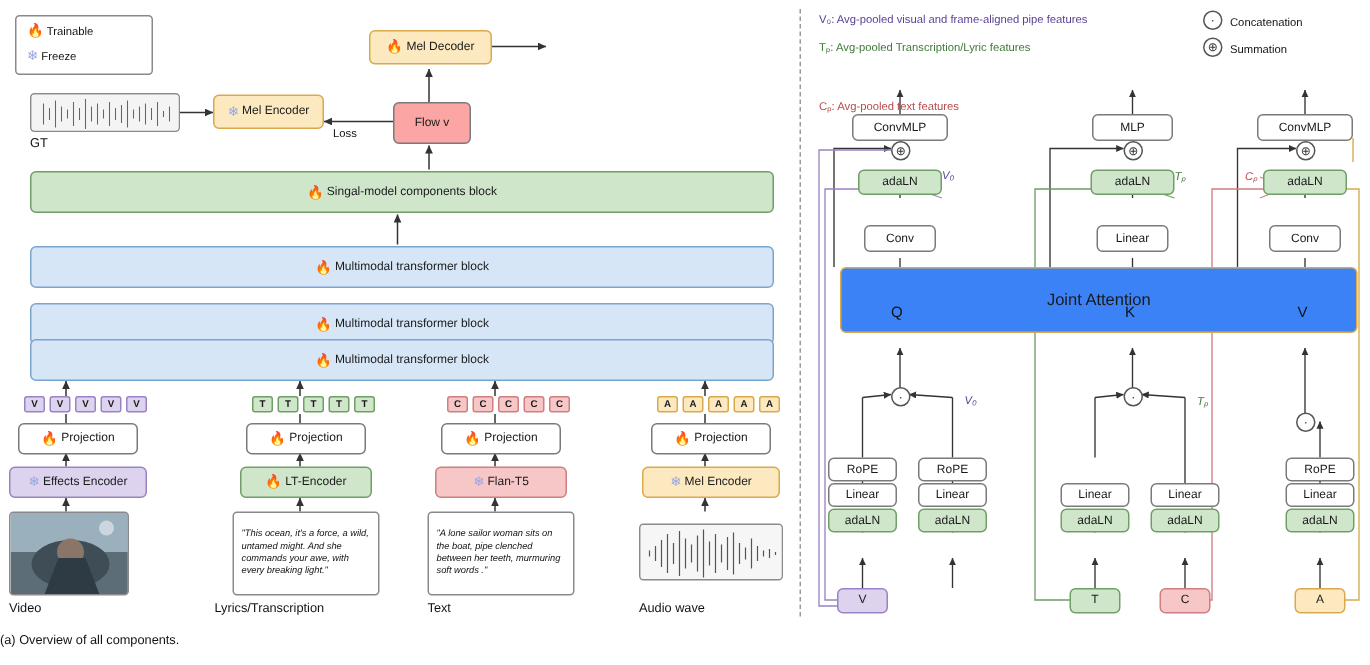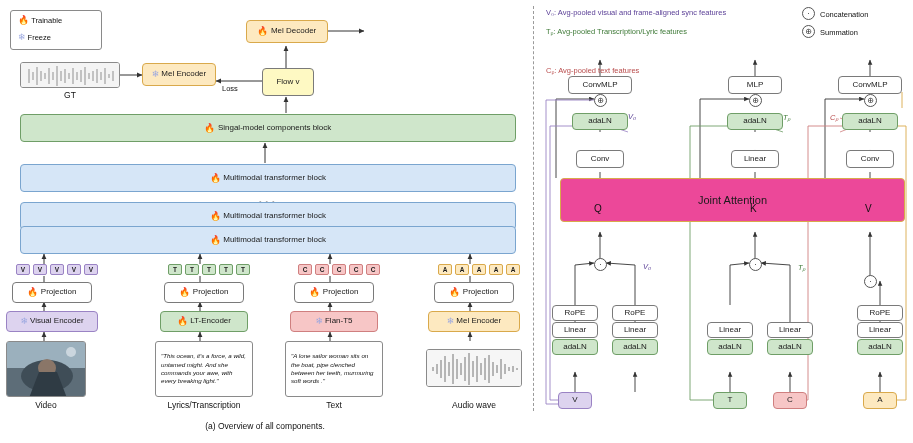--- a/index.html
+++ b/index.html
@@ -18,21 +18,21 @@
   .divider{position:absolute;left:533px;top:6px;width:0;height:405px;border-left:1px dashed #9a9a9a;}
   .box{
     position:absolute;box-sizing:border-box;
     border:1px solid #7a7a7a;border-radius:4px;
     display:flex;align-items:center;justify-content:center;
     text-align:center;line-height:1.12;
     background:#fff;
   }
   .flame{color:#f07c10;font-size:9px;margin-right:2px;line-height:1;}
   .snow{color:#9aa7e0;font-size:9px;margin-right:2px;line-height:1;}
-  .cap{position:absolute;text-align:center;font-size:8.5px;color:#111;}
+  .cap{position:absolute;font-size:8.5px;color:#111;}
   .tiny{font-size:6.2px;font-style:italic;}
   svg.lay{position:absolute;left:0;top:0;overflow:visible;pointer-events:none;}
   .lbl{position:absolute;font-size:7.5px;color:#111;}
   .chip{
     position:absolute;box-sizing:border-box;width:14px;height:11px;
     border:1px solid #8a8a8a;border-radius:2px;
     display:flex;align-items:center;justify-content:center;
     font-size:6.5px;font-weight:bold;
   }
   .legendbox{position:absolute;box-sizing:border-box;border:1px solid #8a8a8a;border-radius:3px;background:#fff;}
@@ -140,21 +140,21 @@
       </g>
     </svg>
   </div>
   <div class="cap" style="left:20px;top:90px;width:100px;">GT</div>
 
   <div class="box" style="left:142px;top:63px;width:74px;height:23px;background:#fde9c0;border-color:#d9a94b;">
     <span class="snow">❄</span>
     <span>Mel Encoder</span>
   </div>
 
-  <div class="box" style="left:262px;top:68px;width:52px;height:28px;background:#fef9c3;border-color:#7a7a7a;">
+  <div class="box" style="left:262px;top:68px;width:52px;height:28px;background:#fca5a5;border-color:#7a7a7a;">
     <span>Flow v</span>
   </div>
   <div class="lbl" style="left:222px;top:84px;">Loss</div>
 
   <div class="box" style="left:20px;top:114px;width:496px;height:28px;background:#cfe6cb;border-color:#6f9e67;">
     <span class="flame">🔥</span>
     <span>Singal-model components block</span>
   </div>
   <div class="box" style="left:20px;top:164px;width:496px;height:28px;background:#d6e6f7;border-color:#7aa5cf;">
     <span class="flame">🔥</span>
@@ -206,21 +206,21 @@
     <span class="flame">🔥</span>
     <span>Projection</span>
   </div>
   <div class="box" style="left:434px;top:282px;width:80px;height:21px;">
     <span class="flame">🔥</span>
     <span>Projection</span>
   </div>
 
   <div class="box" style="left:6px;top:311px;width:92px;height:21px;background:#ddd3ef;border-color:#9a83c4;">
     <span class="snow">❄</span>
-    <span>Visual Encoder</span>
+    <span>Effects Encoder</span>
   </div>
   <div class="box" style="left:160px;top:311px;width:88px;height:21px;background:#cfe6cb;border-color:#6f9e67;">
     <span class="flame">🔥</span>
     <span>LT-Encoder</span>
   </div>
   <div class="box" style="left:290px;top:311px;width:88px;height:21px;background:#f7c6c6;border-color:#cf7f7f;">
     <span class="snow">❄</span>
     <span>Flan-T5</span>
   </div>
   <div class="box" style="left:428px;top:311px;width:92px;height:21px;background:#fde9c0;border-color:#d9a94b;">
@@ -384,21 +384,21 @@
     <g stroke="#6f9e67" stroke-width="0.8" fill="none">
       <line x1="231" y1="122" x2="243" y2="118"></line>
       <line x1="231" y1="128" x2="243" y2="132"></line>
     </g>
     <g stroke="#cf7f7f" stroke-width="0.8" fill="none">
       <line x1="310" y1="122" x2="300" y2="118"></line>
       <line x1="310" y1="128" x2="300" y2="132"></line>
     </g>
   </svg>
 
-  <div class="lbl" style="left:6px;top:8px;color:#5a3f96;">V₀: Avg-pooled visual and frame-aligned sync features</div>
+  <div class="lbl" style="left:6px;top:8px;color:#5a3f96;">V₀: Avg-pooled visual and frame-aligned pipe features</div>
   <div class="lbl" style="left:6px;top:26px;color:#3f7a38;">Tₚ: Avg-pooled Transcription/Lyric features</div>
   <div class="lbl" style="left:6px;top:44px;color:#b84a4a;margin-top:21px;">Cₚ: Avg-pooled text features</div>
 
   <div class="opnode" style="left:262px;top:7px;">·</div>
   <div class="lbl" style="left:280px;top:10px;">Concatenation</div>
   <div class="opnode" style="left:262px;top:25px;">⊕</div>
   <div class="lbl" style="left:280px;top:28px;">Summation</div>
 
   <div class="box" style="left:28px;top:76px;width:64px;height:18px;">ConvMLP</div>
   <div class="box" style="left:188px;top:76px;width:54px;height:18px;">MLP</div>
@@ -409,21 +409,21 @@
   <div class="opnode" style="left:324px;top:94px;">⊕</div>
 
   <div class="box" style="left:32px;top:113px;width:56px;height:17px;background:#cfe6cb;border-color:#6f9e67;">adaLN</div>
   <div class="box" style="left:187px;top:113px;width:56px;height:17px;background:#cfe6cb;border-color:#6f9e67;">adaLN</div>
   <div class="box" style="left:302px;top:113px;width:56px;height:17px;background:#cfe6cb;border-color:#6f9e67;">adaLN</div>
 
   <div class="box" style="left:36px;top:150px;width:48px;height:18px;">Conv</div>
   <div class="box" style="left:191px;top:150px;width:48px;height:18px;">Linear</div>
   <div class="box" style="left:306px;top:150px;width:48px;height:18px;">Conv</div>
 
-  <div class="box" style="left:20px;top:178px;width:345px;height:44px;background:#ec4899;border-color:#d9a94b;font-size:11px;">Joint Attention</div>
+  <div class="box" style="left:20px;top:178px;width:345px;height:44px;background:#3b82f6;border-color:#d9a94b;font-size:11px;">Joint Attention</div>
   <div class="lbl" style="left:54px;top:203px;font-size:10px;">Q</div>
   <div class="lbl" style="left:210px;top:203px;font-size:10px;">K</div>
   <div class="lbl" style="left:325px;top:203px;font-size:10px;">V</div>
 
   <div class="opnode" style="left:54px;top:258px;">·</div>
   <div class="opnode" style="left:209px;top:258px;">·</div>
   <div class="opnode" style="left:324px;top:275px;">·</div>
 
   <div class="box" style="left:12px;top:305px;width:46px;height:16px;">RoPE</div>
   <div class="box" style="left:12px;top:322px;width:46px;height:16px;">Linear</div>

